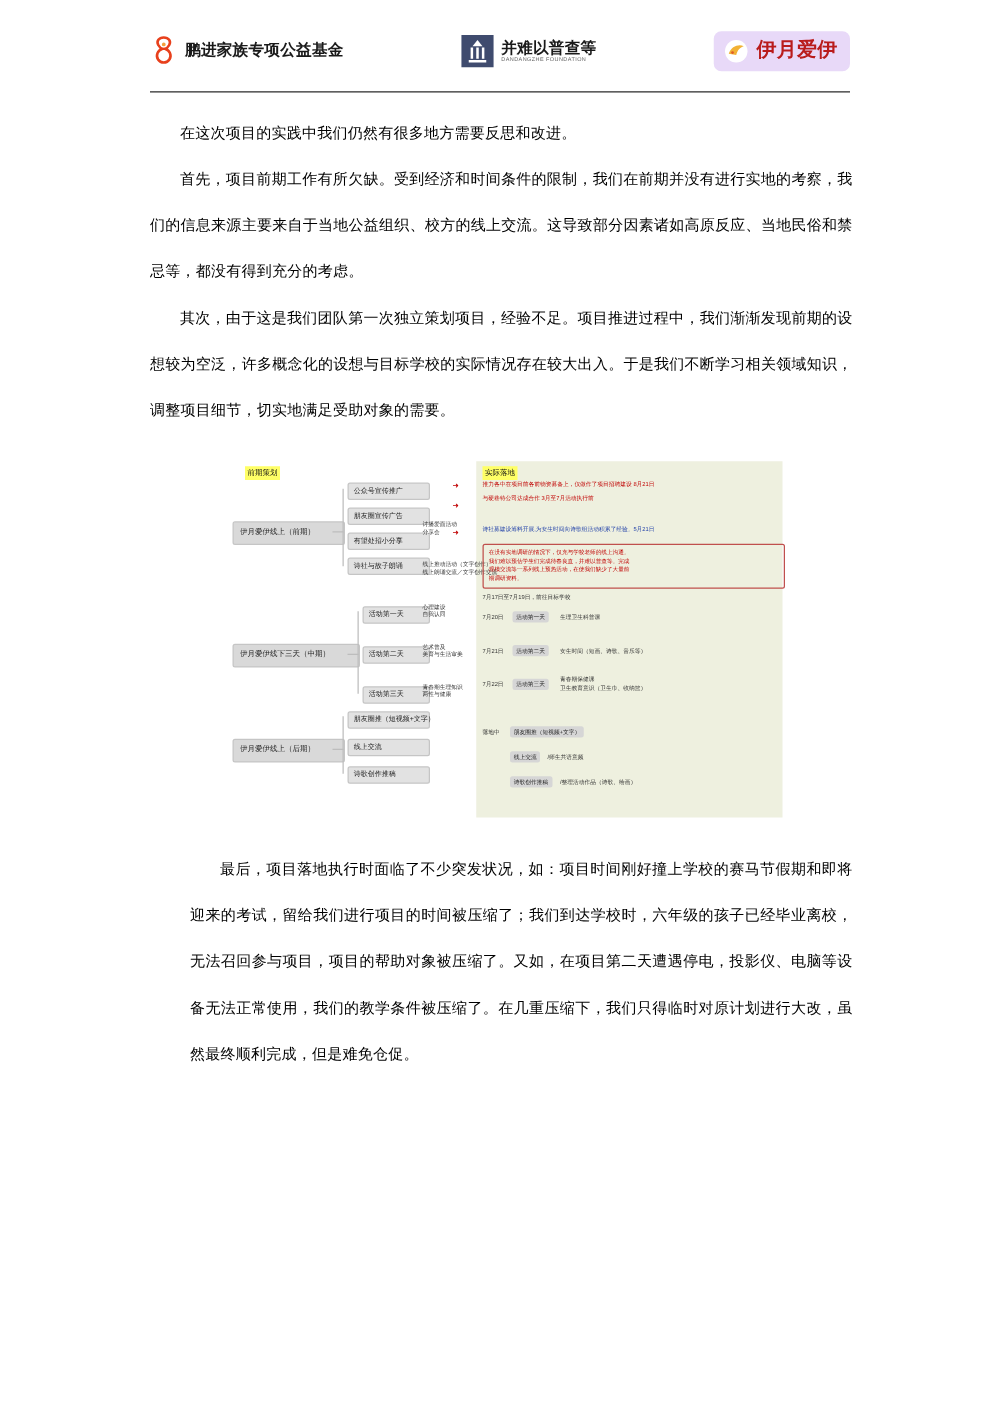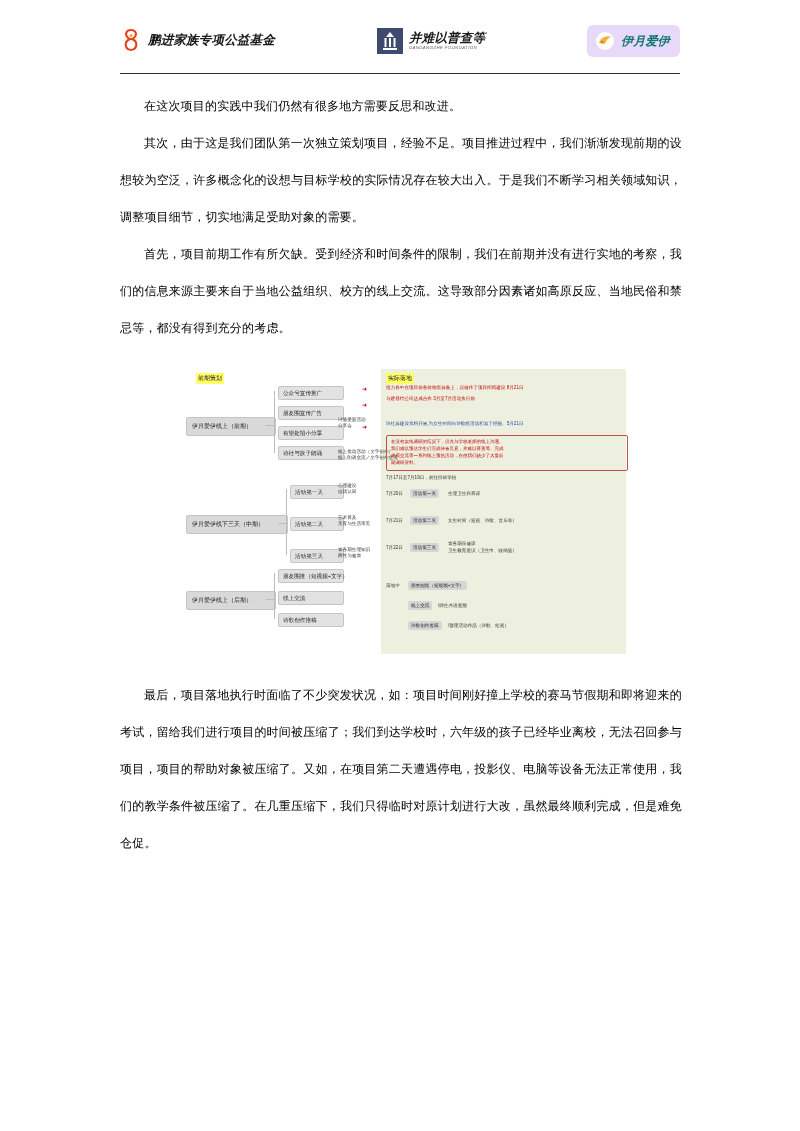--- a/index.html
+++ b/index.html
@@ -26,21 +26,20 @@
   
   .header {
     position: absolute;
     top: 18px;
     left: 120px;
     width: 560px;
     height: 46px;
     display: flex;
     align-items: center;
     justify-content: space-between;
-    font-style: italic;
   }
   .logo {
     display: flex;
     align-items: center;
     gap: 6px;
   }
   .logo-mark {
     flex: 0 0 auto;
     display: flex;
     align-items: center;
@@ -66,21 +65,21 @@
     letter-spacing: 0.35px;
     color: #666666;
     white-space: nowrap;
     margin-top: 1px;
   }
   .logo-3 {
     background: #e8d9f8;
     border-radius: 6px;
     padding: 6px 10px 6px 8px;
   }
-  .logo-3 .logo-cn { color: #0f766e; font-size: 12px; }
+  .logo-3 .logo-cn { color: #b91c1c; font-size: 16px; }
 
   
   .rule {
     position: absolute;
     top: 73px;
     left: 120px;
     width: 560px;
     height: 0;
     border-top: 1.6px solid #2b2b2b;
   }
@@ -258,22 +257,22 @@
       </span>
     </div>
 
   </div>
 
   <div class="rule"></div>
 
   <div class="content">
 
     <p class="para">在这次项目的实践中我们仍然有很多地方需要反思和改进。</p>
+    <p class="para">首先，项目前期工作有所欠缺。受到经济和时间条件的限制，我们在前期并没有进行实地的考察，我们的信息来源主要来自于当地公益组织、校方的线上交流。这导致部分因素诸如高原反应、当地民俗和禁忌等，都没有得到充分的考虑。</p>
     <p class="para">其次，由于这是我们团队第一次独立策划项目，经验不足。项目推进过程中，我们渐渐发现前期的设想较为空泛，许多概念化的设想与目标学校的实际情况存在较大出入。于是我们不断学习相关领域知识，调整项目细节，切实地满足受助对象的需要。</p>
-    <p class="para">首先，项目前期工作有所欠缺。受到经济和时间条件的限制，我们在前期并没有进行实地的考察，我们的信息来源主要来自于当地公益组织、校方的线上交流。这导致部分因素诸如高原反应、当地民俗和禁忌等，都没有得到充分的考虑。</p>
 
     <div class="figure">
       <div class="fig-inner">
 
         <div class="fig-right-panel"></div>
 
         <div class="hl" style="left:10px; top:4px;">前期策划</div>
         <div class="hl" style="left:200px; top:4px;">实际落地</div>
 
         <div class="node big" style="left:0px; top:48px; width:78px;">伊月爱伊线上（前期）</div>
@@ -341,16 +340,16 @@
 
         <div class="pill" style="left:222px; top:232px;">线上交流</div>
         <div class="darktext" style="left:252px; top:234px;">/师生共语意频</div>
 
         <div class="pill" style="left:222px; top:252px;">诗歌创作推稿</div>
         <div class="darktext" style="left:262px; top:254px;">/整理活动作品（诗歌、绘画）</div>
 
       </div>
     </div>
 
-    <p class="para" style="margin-top:18px;">最后，项目落地执行时面临了不少突发状况，如：项目时间刚好撞上学校的赛马节假期和即将迎来的考试，留给我们进行项目的时间被压缩了；我们到达学校时，六年级的孩子已经毕业离校，无法召回参与项目，项目的帮助对象被压缩了。又如，在项目第二天遭遇停电，投影仪、电脑等设备无法正常使用，我们的教学条件被压缩了。在几重压缩下，我们只得临时对原计划进行大改，虽然最终顺利完成，但是难免仓促。</p>
+    <p class="para" style="margin-top:18px;margin-left:32px;">最后，项目落地执行时面临了不少突发状况，如：项目时间刚好撞上学校的赛马节假期和即将迎来的考试，留给我们进行项目的时间被压缩了；我们到达学校时，六年级的孩子已经毕业离校，无法召回参与项目，项目的帮助对象被压缩了。又如，在项目第二天遭遇停电，投影仪、电脑等设备无法正常使用，我们的教学条件被压缩了。在几重压缩下，我们只得临时对原计划进行大改，虽然最终顺利完成，但是难免仓促。</p>
 
   </div>
 </div>
 
 </body></html>

